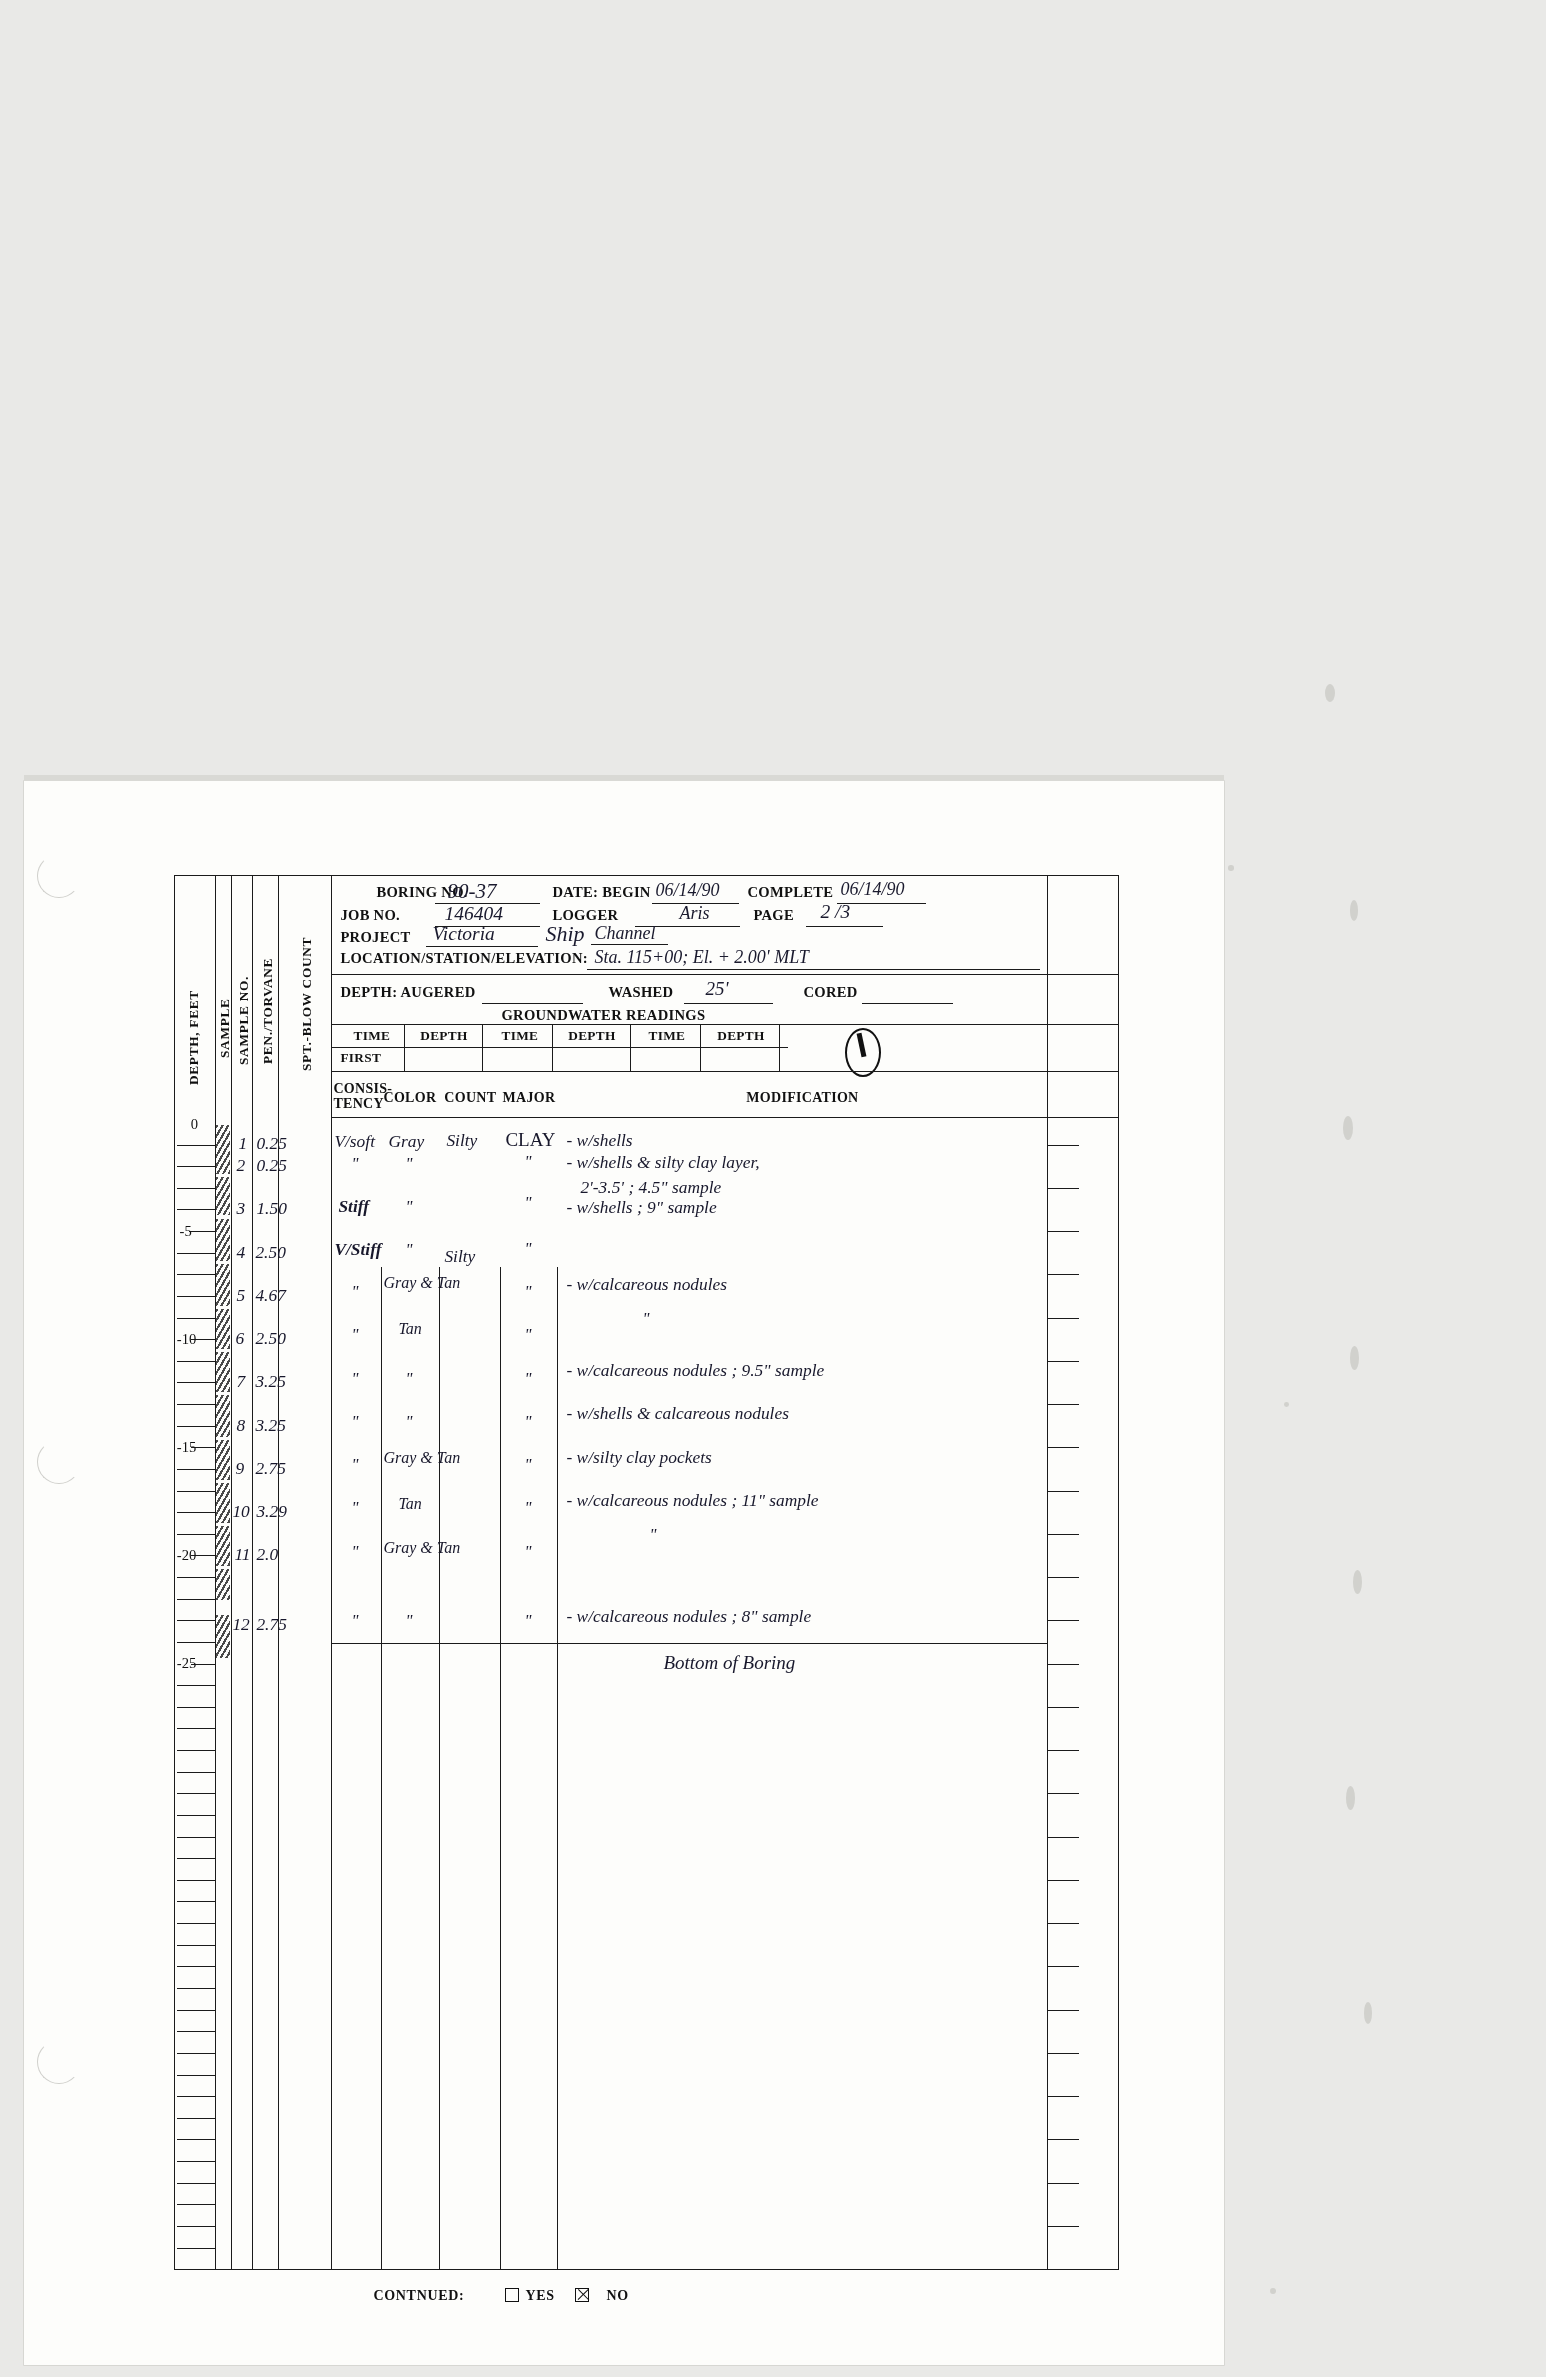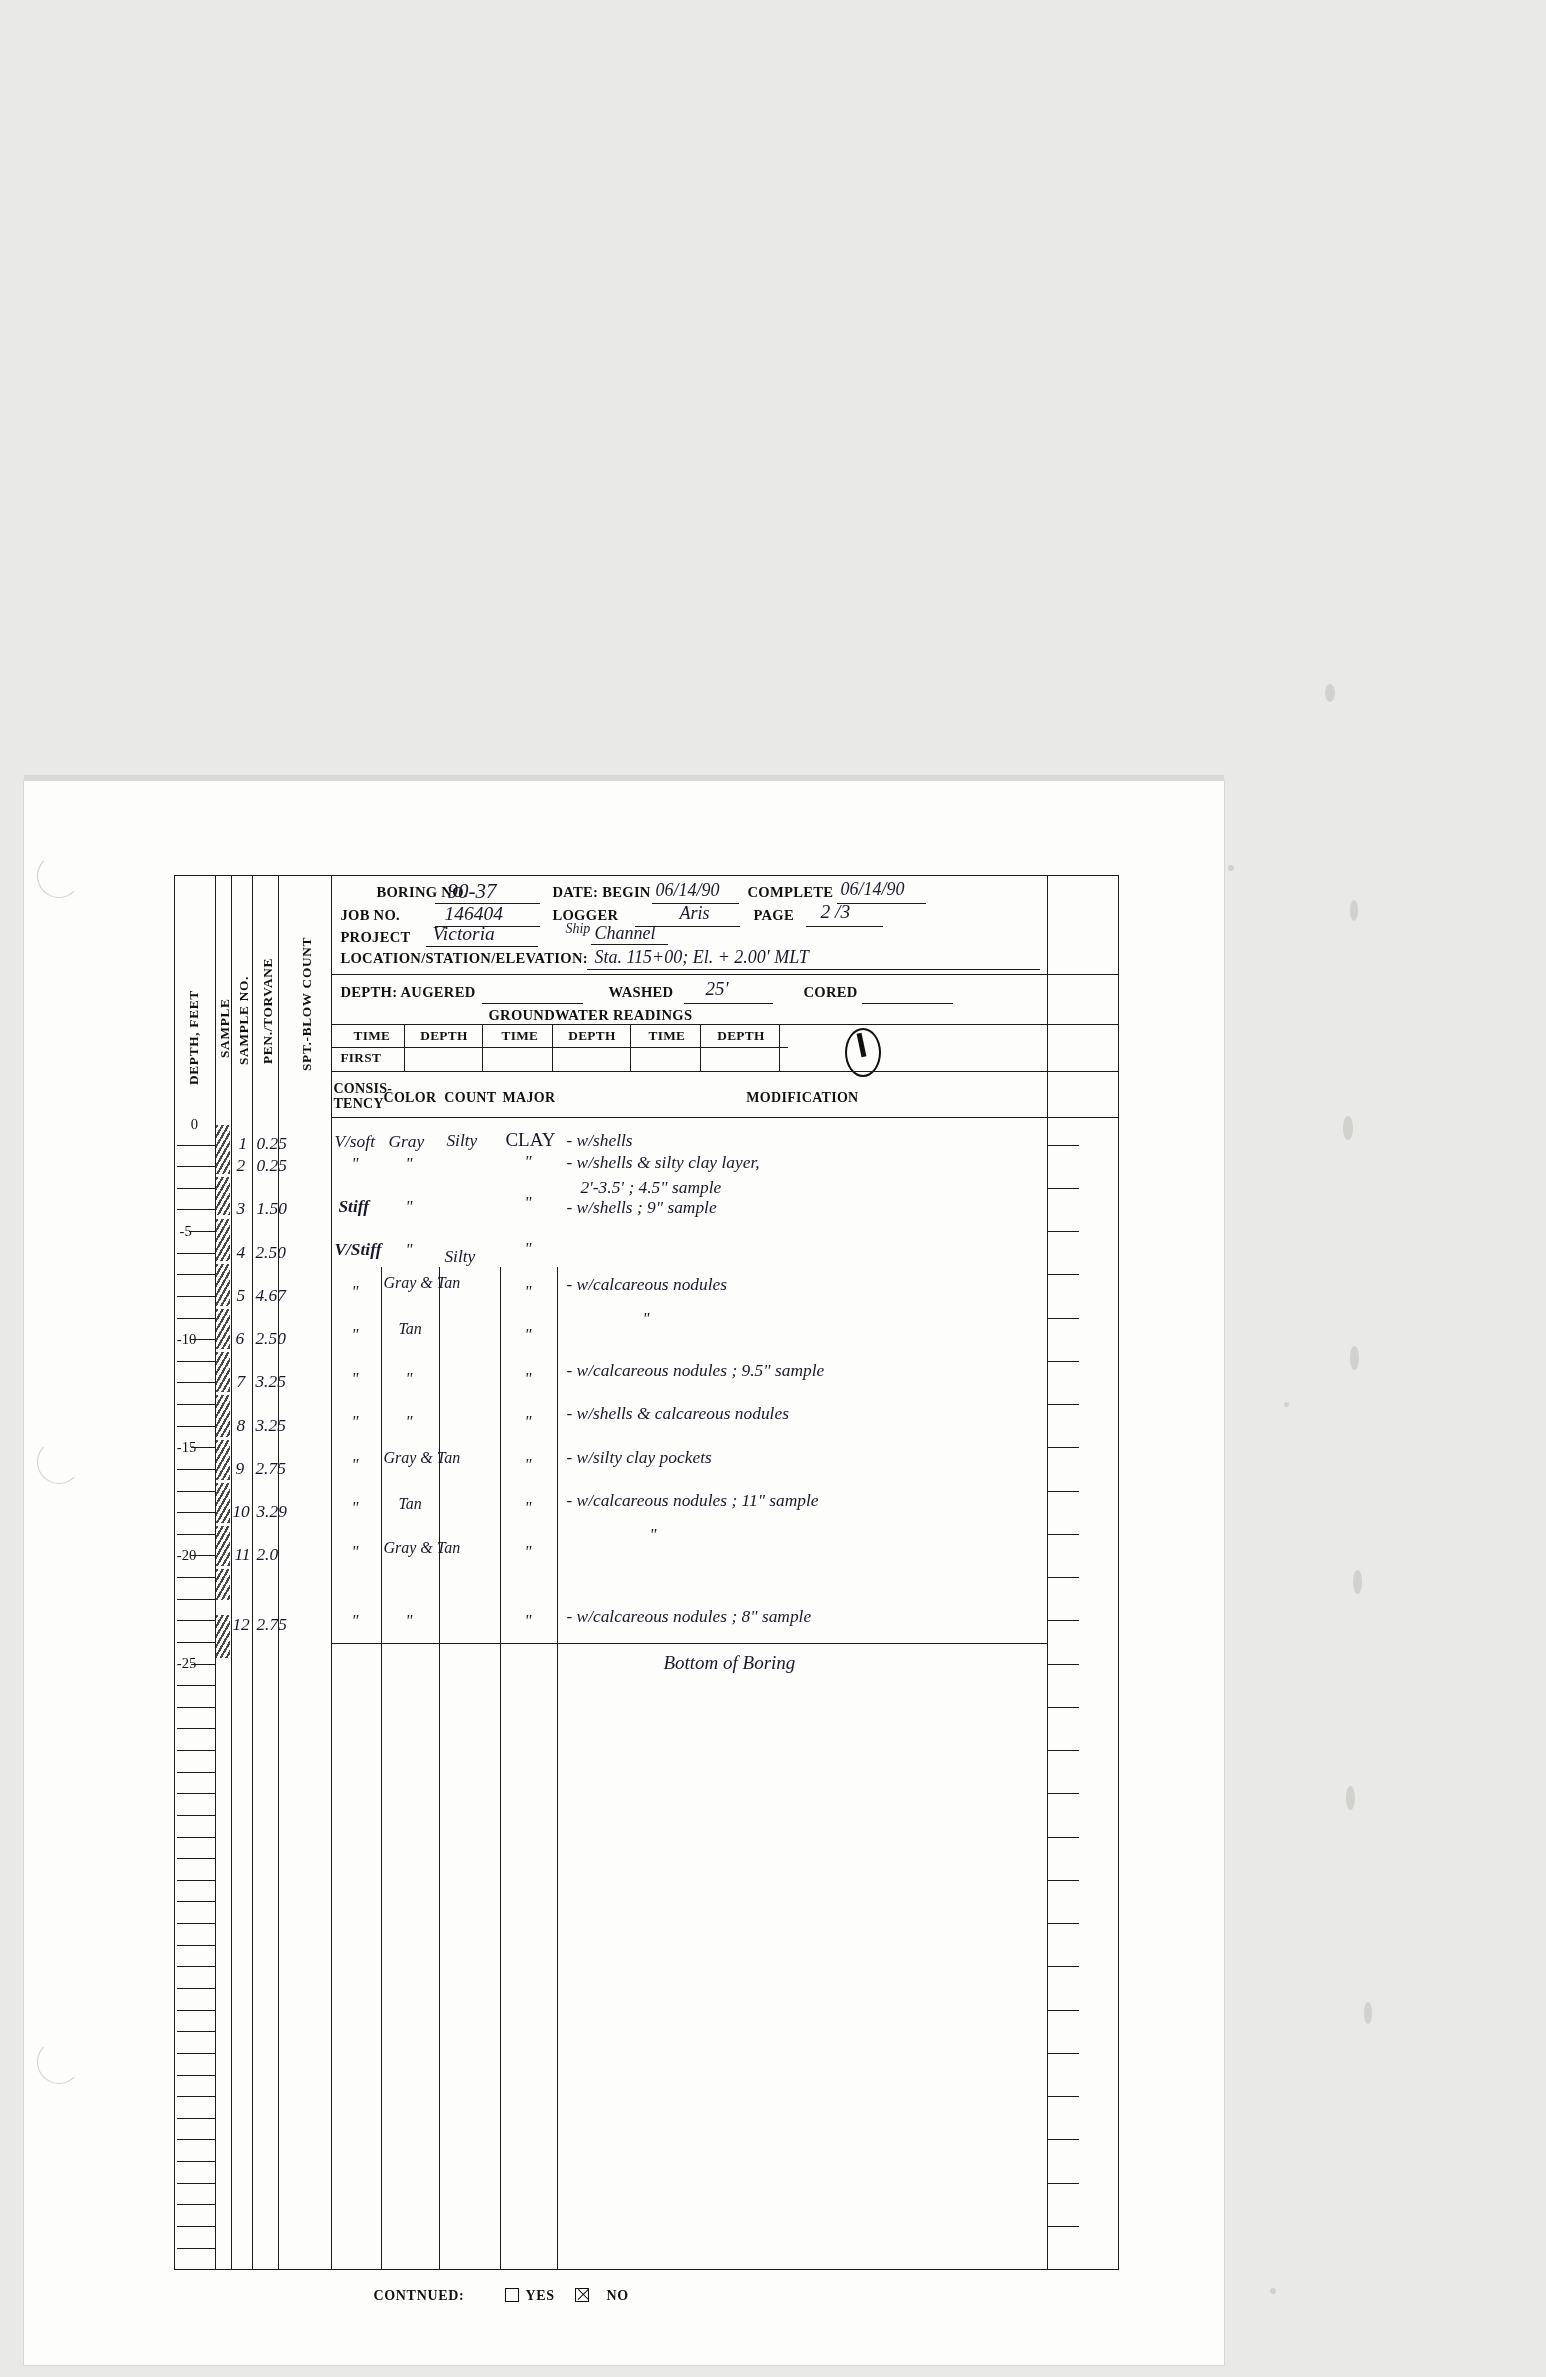--- a/index.html
+++ b/index.html
@@ -124,40 +124,40 @@
     <div class="hdr" style="left:377px;top:31px;">LOGGER</div>
     <div class="hw" style="left:504px;top:26.5px;font-size:18px;">Aris</div>
     <div class="ul" style="left:460px;top:50px;width:105px;"></div>
 
     <div class="hdr" style="left:578px;top:31px;">PAGE</div>
     <div class="hw" style="left:645px;top:25px;font-size:19.5px;">2 /3</div>
     <div class="ul" style="left:631px;top:50px;width:77px;"></div>
 
     <div class="hdr" style="left:165px;top:53px;">PROJECT</div>
     <div class="hw" style="left:257px;top:47px;font-size:19.5px;">Victoria</div>
-    <div class="hw" style="left:370px;top:45px;font-size:14px;margin-left:20px;">Ship</div>
+    <div class="hw" style="left:370px;top:45px;font-size:22px;">Ship</div>
     <div class="hw" style="left:419px;top:47px;font-size:18px;">Channel</div>
     <div class="ul" style="left:251px;top:70px;width:112px;"></div>
     <div class="ul" style="left:416px;top:68px;width:77px;"></div>
 
     <div class="hdr" style="left:165px;top:74px;">LOCATION/STATION/ELEVATION:</div>
     <div class="hw" style="left:419px;top:71px;font-size:18px;">Sta. 115+00;  El. + 2.00' MLT</div>
     <div class="ul" style="left:412px;top:93px;width:453px;"></div>
 
     <div class="hline" style="top:98px;left:156px;right:0;"></div>
 
     <div class="hdr" style="left:165px;top:108px;">DEPTH: AUGERED</div>
     <div class="ul" style="left:307px;top:127px;width:101px;"></div>
     <div class="hdr" style="left:433px;top:108px;">WASHED</div>
     <div class="hw" style="left:530px;top:102px;font-size:19px;">25'</div>
     <div class="ul" style="left:509px;top:127px;width:89px;"></div>
     <div class="hdr" style="left:628px;top:108px;">CORED</div>
     <div class="ul" style="left:687px;top:127px;width:91px;"></div>
 
-    <div class="hdr" style="left:313px;top:131px;">GROUNDWATER READINGS</div>
+    <div class="hdr" style="left:326px;top:131px;">GROUNDWATER READINGS</div>
     <div class="hline" style="top:148px;left:156px;right:0;"></div>
 
     <div class="gwcell" style="left:165px;top:152px;width:63px;">TIME</div>
     <div class="gwcell" style="left:230px;top:152px;width:77px;">DEPTH</div>
     <div class="gwcell" style="left:313px;top:152px;width:63px;">TIME</div>
     <div class="gwcell" style="left:378px;top:152px;width:77px;">DEPTH</div>
     <div class="gwcell" style="left:460px;top:152px;width:63px;">TIME</div>
     <div class="gwcell" style="left:527px;top:152px;width:77px;">DEPTH</div>
 
     <div class="hline thin" style="top:171px;left:156px;width:457px;"></div>

